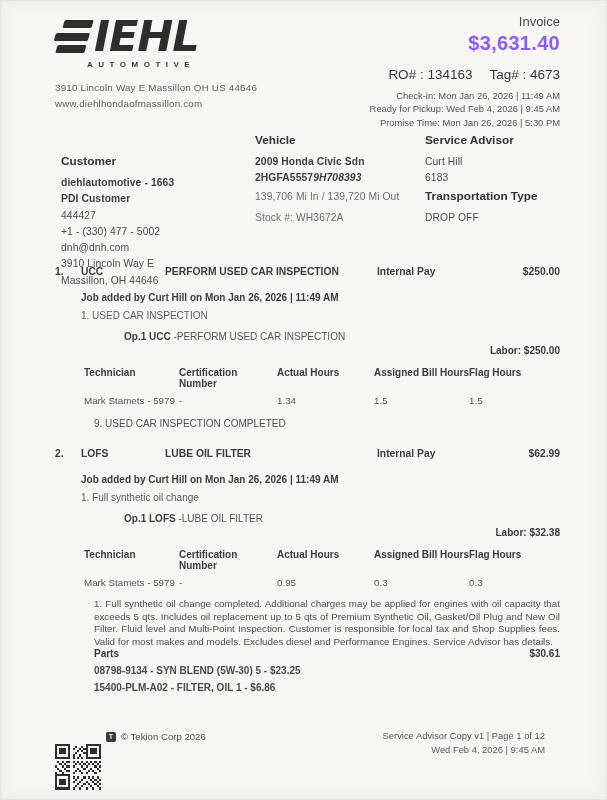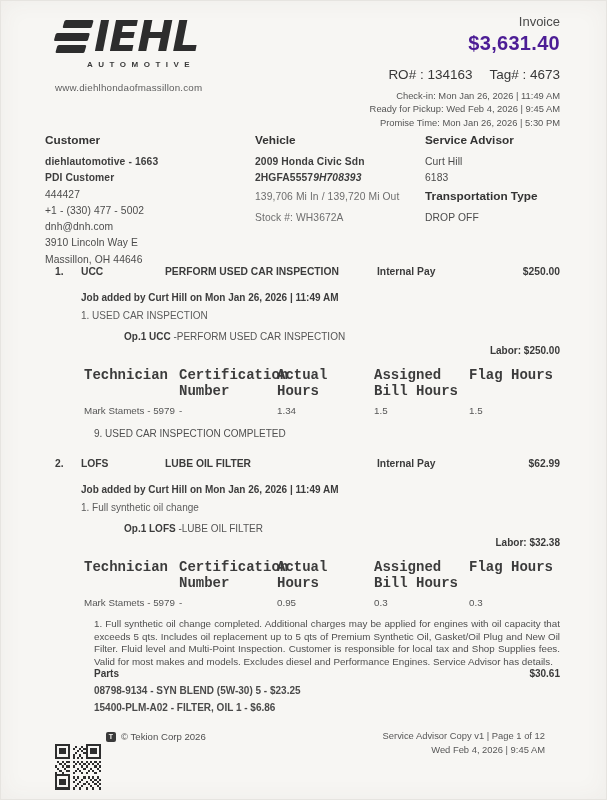--- a/index.html
+++ b/index.html
@@ -18,49 +18,49 @@
   .logo-d i{display:block; height:8px; background:#2d2d2d; border-radius:1.5px;}
   .logo-d i:nth-child(1){width:29px; align-self:flex-end;}
   .logo-d i:nth-child(2){width:34px;}
   .logo-d i:nth-child(3){width:29px; align-self:flex-end;}
   .logo-text{font-size:43px; line-height:33px; font-weight:900; font-style:italic; color:#2d2d2d; letter-spacing:-1px; font-family:"DejaVu Sans", sans-serif;}
   .logo-sub{margin:7px 0 0 32px; font-size:8px; font-weight:700; letter-spacing:5.5px; color:#3a3a3a;}
   .dealer-addr{margin-top:11px; font-size:9.8px; line-height:15.5px; color:#5e5e5e; letter-spacing:.2px;}
   
   .inv{position:absolute; right:47px; top:14px; text-align:right;}
   .inv-label{font-size:13px; color:#4a4a4a;}
-  .inv-total{margin-top:3px; font-size:20px; font-weight:700; color:#4c1d95; letter-spacing:.3px;}
+  .inv-total{margin-top:3px; font-size:20px; font-weight:700; color:#8b5cf6; letter-spacing:.3px;}
   .ro-row{margin-top:12px; display:flex; justify-content:flex-end; gap:17px; font-size:13.5px; font-weight:400; color:#383838;}
   .inv-meta{margin-top:7px; font-size:9.4px; line-height:13.4px; color:#555;}
   
   .col{position:absolute; top:133px;}
   .col h3{margin:0 0 7px 0; font-size:11.8px; font-weight:700; color:#343434;}
   .col .ln{font-size:10.3px; line-height:16.3px; color:#4c4c4c; letter-spacing:.1px;}
   .col .b{font-weight:700; color:#3e3e3e;}
   .col .soft{color:#6e6e6e;}
-  .cust{left:45px; width:190px;}
+  .cust{left:61px; width:190px;margin-top:21px;}
   .veh{left:255px; width:158px;}
   .adv{left:425px; width:150px;}
   .veh .vin{font-weight:700; color:#3e3e3e;}
   .veh .vin .it{font-style:italic;}
   .veh .mile{line-height:13.8px; margin-top:3px;}
   .veh .stock{margin-top:7px;}
   .adv h3.t2{margin-top:2px;}
   
   .jobs{position:absolute; left:55px; top:266px; width:505px;}
   .job-head{display:grid; grid-template-columns:26px 84px 212px 1fr auto; align-items:baseline; font-size:10.3px; font-weight:700; color:#3c3c3c;}
   .job-head .price{text-align:right;}
   .job-body{padding-left:26px;}
   .job-added{margin-top:15px; font-size:10px; font-weight:700; color:#3c3c3c;}
   .job-concern{margin-top:7px; font-size:10px; color:#5c5c5c;}
   .op-line{margin-top:10px; font-size:10px; color:#555;margin-left:43px;}
   .op-line .b{font-weight:700; color:#3c3c3c;}
   .labor-line{margin-top:3px; text-align:right; font-size:10px; font-weight:700; color:#3a3a3a;}
   .tech-table{margin-top:11px; display:grid; grid-template-columns:95px 98px 97px 95px 1fr; row-gap:6px; padding-left:3px;}
-  .tech-table .th{font-size:14px; font-weight:700; color:#3c3c3c;font-family:Liberation Mono, monospace;}
+  .tech-table .th{font-size:10px; font-weight:700; color:#3c3c3c;}
   .tech-table .td{font-size:9.8px; color:#565656;}
   .completion{margin-top:12px; padding-left:13px; font-size:10px; color:#4f4f4f;}
   .job2{margin-top:19px;}
   .story{margin-top:10px; padding-left:13px; font-size:9.8px; line-height:12.6px; color:#4f4f4f; text-align:justify;}
   .parts-head{padding-left:13px; display:flex; justify-content:space-between; font-size:10px;}
   .parts-head .pl{font-weight:700; color:#3a3a3a;}
   .parts-head .pt{font-weight:700; color:#3a3a3a;}
   .part-line{margin-top:6px; padding-left:13px; font-size:10px; font-weight:600; color:#4a4a4a; line-height:11px;}
   
   .qr{position:absolute; left:55px; top:743px; width:46px; height:47px;}
@@ -77,20 +77,21 @@
     <div class="logo-row">
       <span class="logo-d">
           <i></i>
           <i></i>
           <i></i>
         </span>
       <span class="logo-text">IEHL</span>
     </div>
     <div class="logo-sub">AUTOMOTIVE</div>
     <div class="dealer-addr">
+      <div>3910 Lincoln Way E Massillon OH US 44646</div>
       <div>www.diehlhondaofmassillon.com</div>
     </div>
   </div>
 
   <div class="inv">
     <div class="inv-label">Invoice</div>
     <div class="inv-total">$3,631.40</div>
     <div class="ro-row">
       <span>RO# : 134163</span>
       <span>Tag# : 4673</span>

